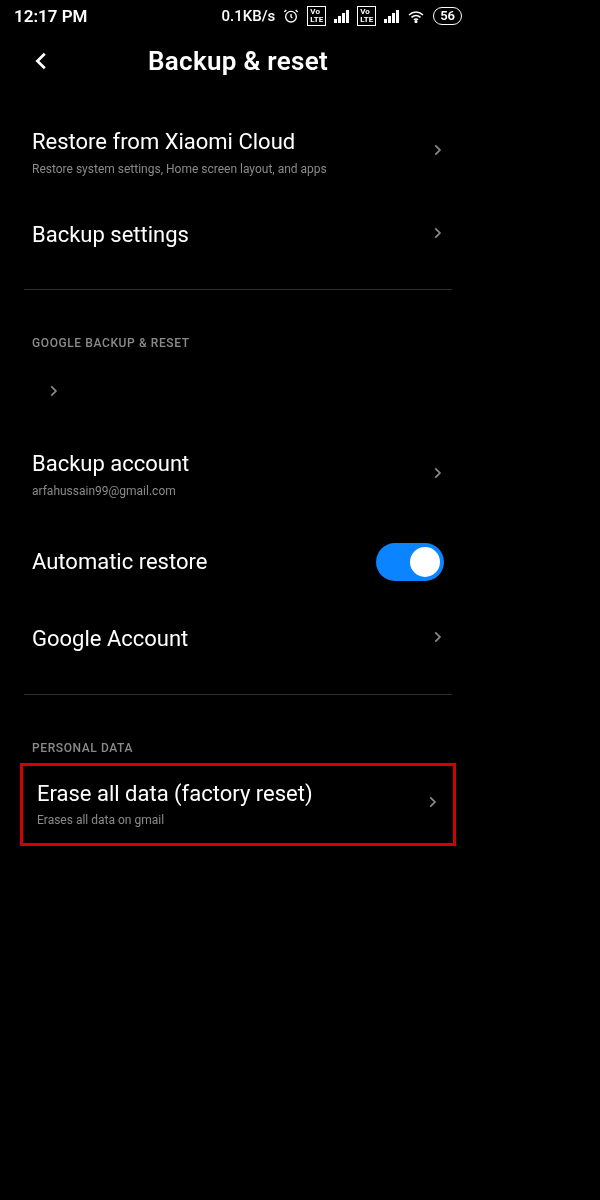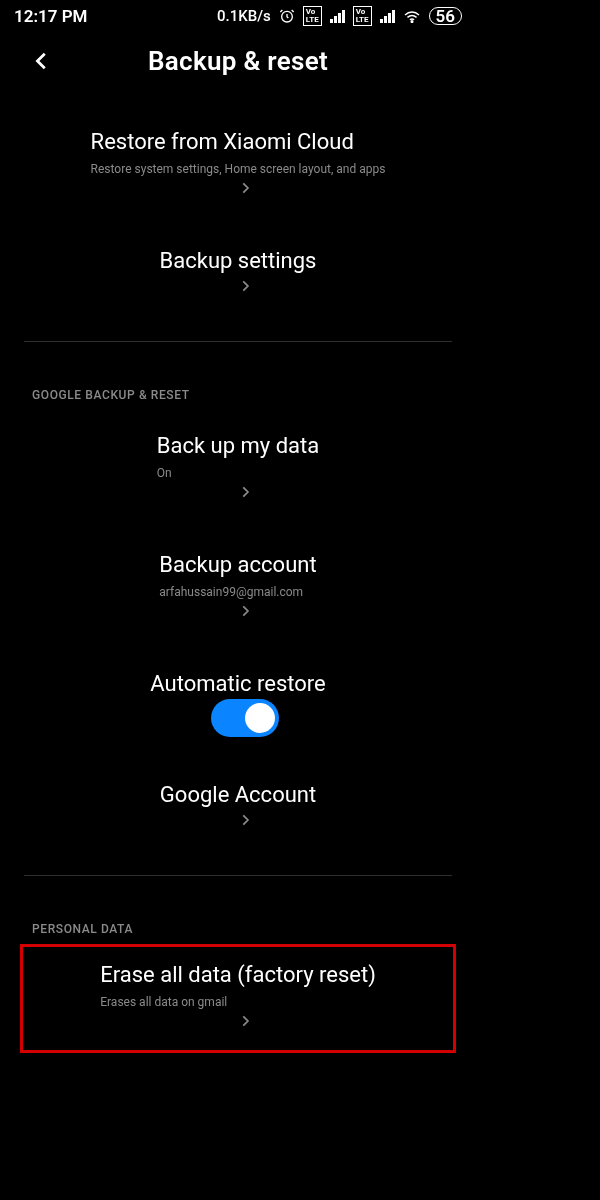--- a/index.html
+++ b/index.html
@@ -1,30 +1,30 @@
 <!DOCTYPE html>
 <html><head>
 <meta charset="utf-8">
 <style>
   * { box-sizing: border-box; margin: 0; padding: 0; }
   html, body { width: 600px; height: 1200px; background: #000; color: #fff; font-family: -apple-system, BlinkMacSystemFont, "Segoe UI", Roboto, Helvetica, Arial, sans-serif; overflow: hidden; }
   .screen { width: 476px; height: 1200px; position: relative; background: #000; }
   .status-bar { display: flex; justify-content: space-between; align-items: center; padding: 6px 14px 2px 14px; font-size: 17px; font-weight: 600; }
   .status-right { display: flex; align-items: center; gap: 8px; font-size: 15px; font-weight: 500; }
   .status-icon { display: inline-flex; align-items: center; }
-  .battery-badge { border: 1.5px solid #fff; border-radius: 10px; padding: 0 6px; font-size: 17px; font-weight: 600; line-height: 16px; }
+  .battery-badge { border: 1.5px solid #fff; border-radius: 10px; padding: 0 6px; font-size: 13px; font-weight: 600; line-height: 16px; }
   .volte { border: 1.2px solid #fff; border-radius: 0; font-size: 8px; font-weight: 700; padding: 1px 2px; line-height: 8px; display:inline-block; }
   .signal { display:inline-flex; align-items:flex-end; gap:1px; height:14px;}
   .signal span{ width:3px; background:#fff;}
   .signal .b1{height:4px}.signal .b2{height:7px}.signal .b3{height:10px}.signal .b4{height:13px}
   .header { display: flex; align-items: center; padding: 18px 16px 30px 16px; position: relative; }
   .back-btn { width: 36px; height: 36px; display: flex; align-items: center; justify-content: center; cursor: pointer; position:absolute; left:24px;}
   .header-title { flex: 1; text-align: center; font-size: 26px; font-weight: 600; letter-spacing: 0.3px; }
   .list { padding: 0 24px; }
-  .item { display: flex; align-items: center; justify-content: space-between; padding: 22px 8px; cursor: pointer; flex-direction: column; }
+  .item { display: flex; align-items: center; justify-content: space-between; padding: 22px 8px; cursor: pointer; }
   .item.tight { padding: 18px 8px; }
   .item-text { flex: 1; min-width: 0; }
   .item-title { font-size: 22px; color: #fff; line-height: 1.3; }
   .item-sub { font-size: 12px; color: #8a8a8a; line-height: 1.35; margin-top: 4px; }
   .chev { color: #8a8a8a; flex-shrink: 0; margin-left: 14px; }
   .divider { height: 1px; background: #2f2f2f; margin: 18px 24px; }
   .section-label { font-size: 12px; color: #8a8a8a; letter-spacing: 0.6px; padding: 28px 32px 8px 32px; font-weight: 500; }
   .toggle { width: 68px; height: 38px; border-radius: 19px; background: #0a84ff; position: relative; flex-shrink: 0; margin-left: 14px; }
   .toggle-knob { position: absolute; width: 30px; height: 30px; background: #fff; border-radius: 50%; top: 4px; right: 4px; }
   .highlight-box { border: 3px solid #d20000; padding: 2px; margin: 0 20px; }
@@ -99,24 +99,20 @@
           </svg></span>
     </div>
   </div>
 
   <div class="divider"></div>
 
   <div class="section-label">GOOGLE BACKUP &amp; RESET</div>
 
   <div class="list">
     <div class="item">
-      <div class="item-text">
-        <div class="item-title">Back up my data</div>
-        <div class="item-sub">On</div>
-      </div>
       <span class="chev"><svg width="14" height="22" viewBox="0 0 24 24" fill="none" stroke="#8a8a8a" stroke-width="3">
             <polyline points="9 4 17 12 9 20"></polyline>
           </svg></span>
     </div>
 
     <div class="item">
       <div class="item-text">
         <div class="item-title">Backup account</div>
         <div class="item-sub">arfahussain99@gmail.com</div>
       </div>

